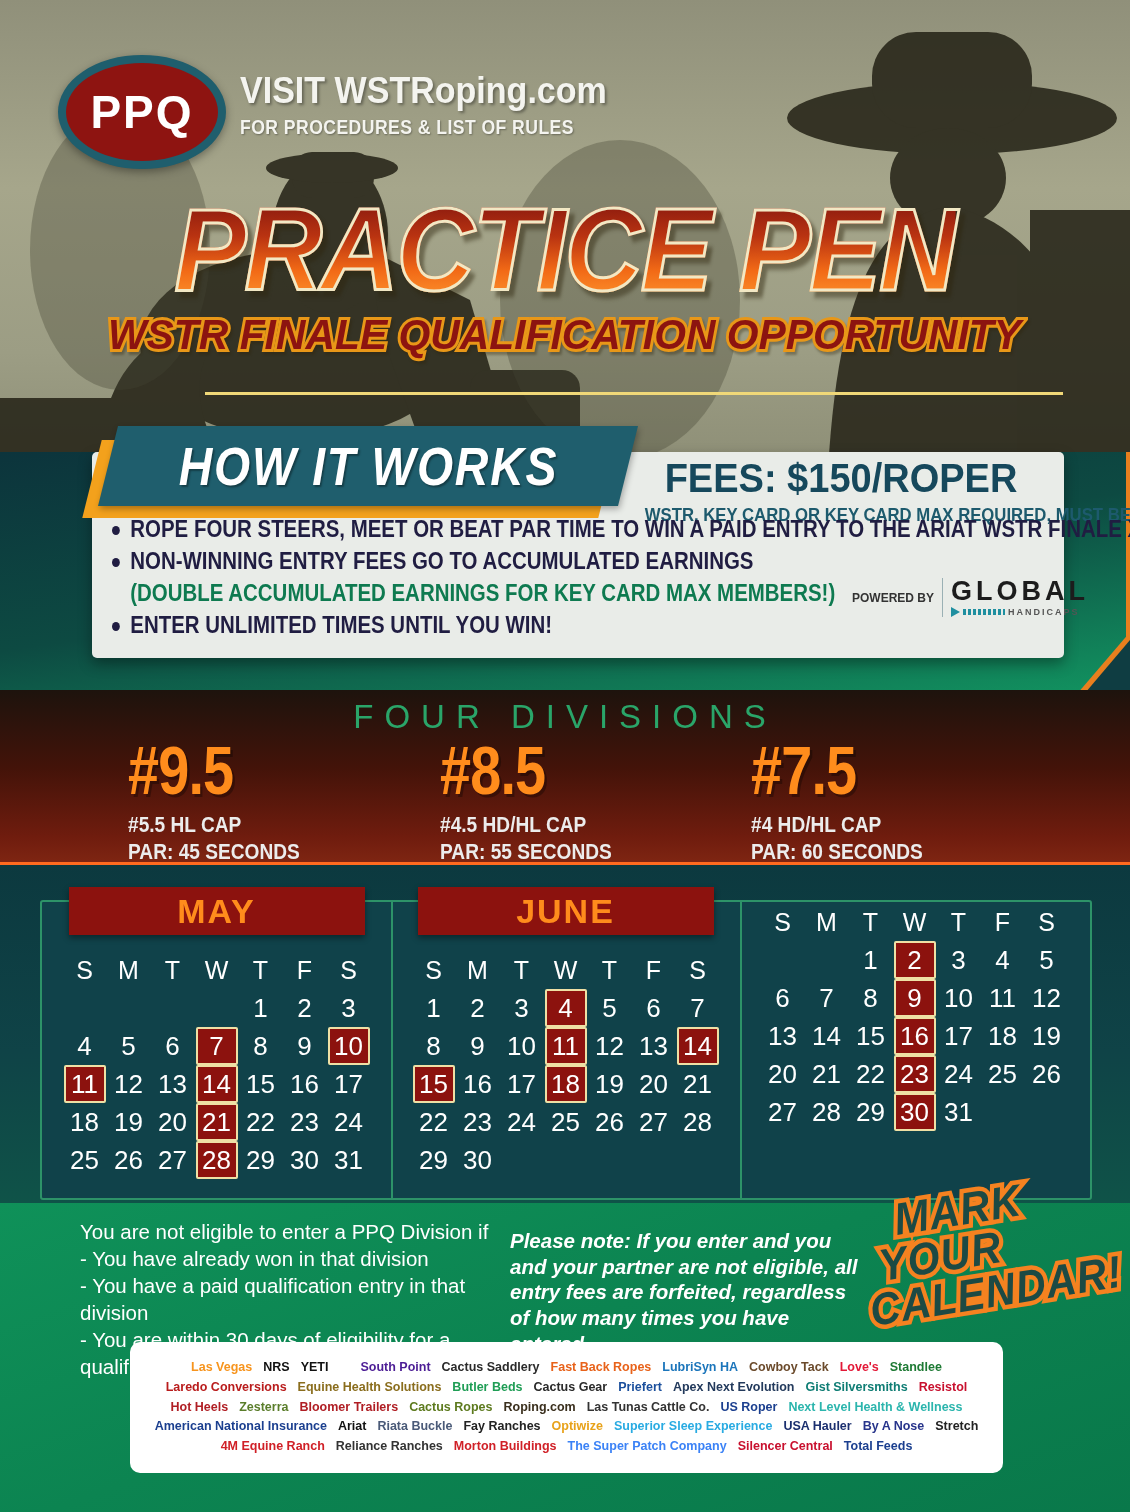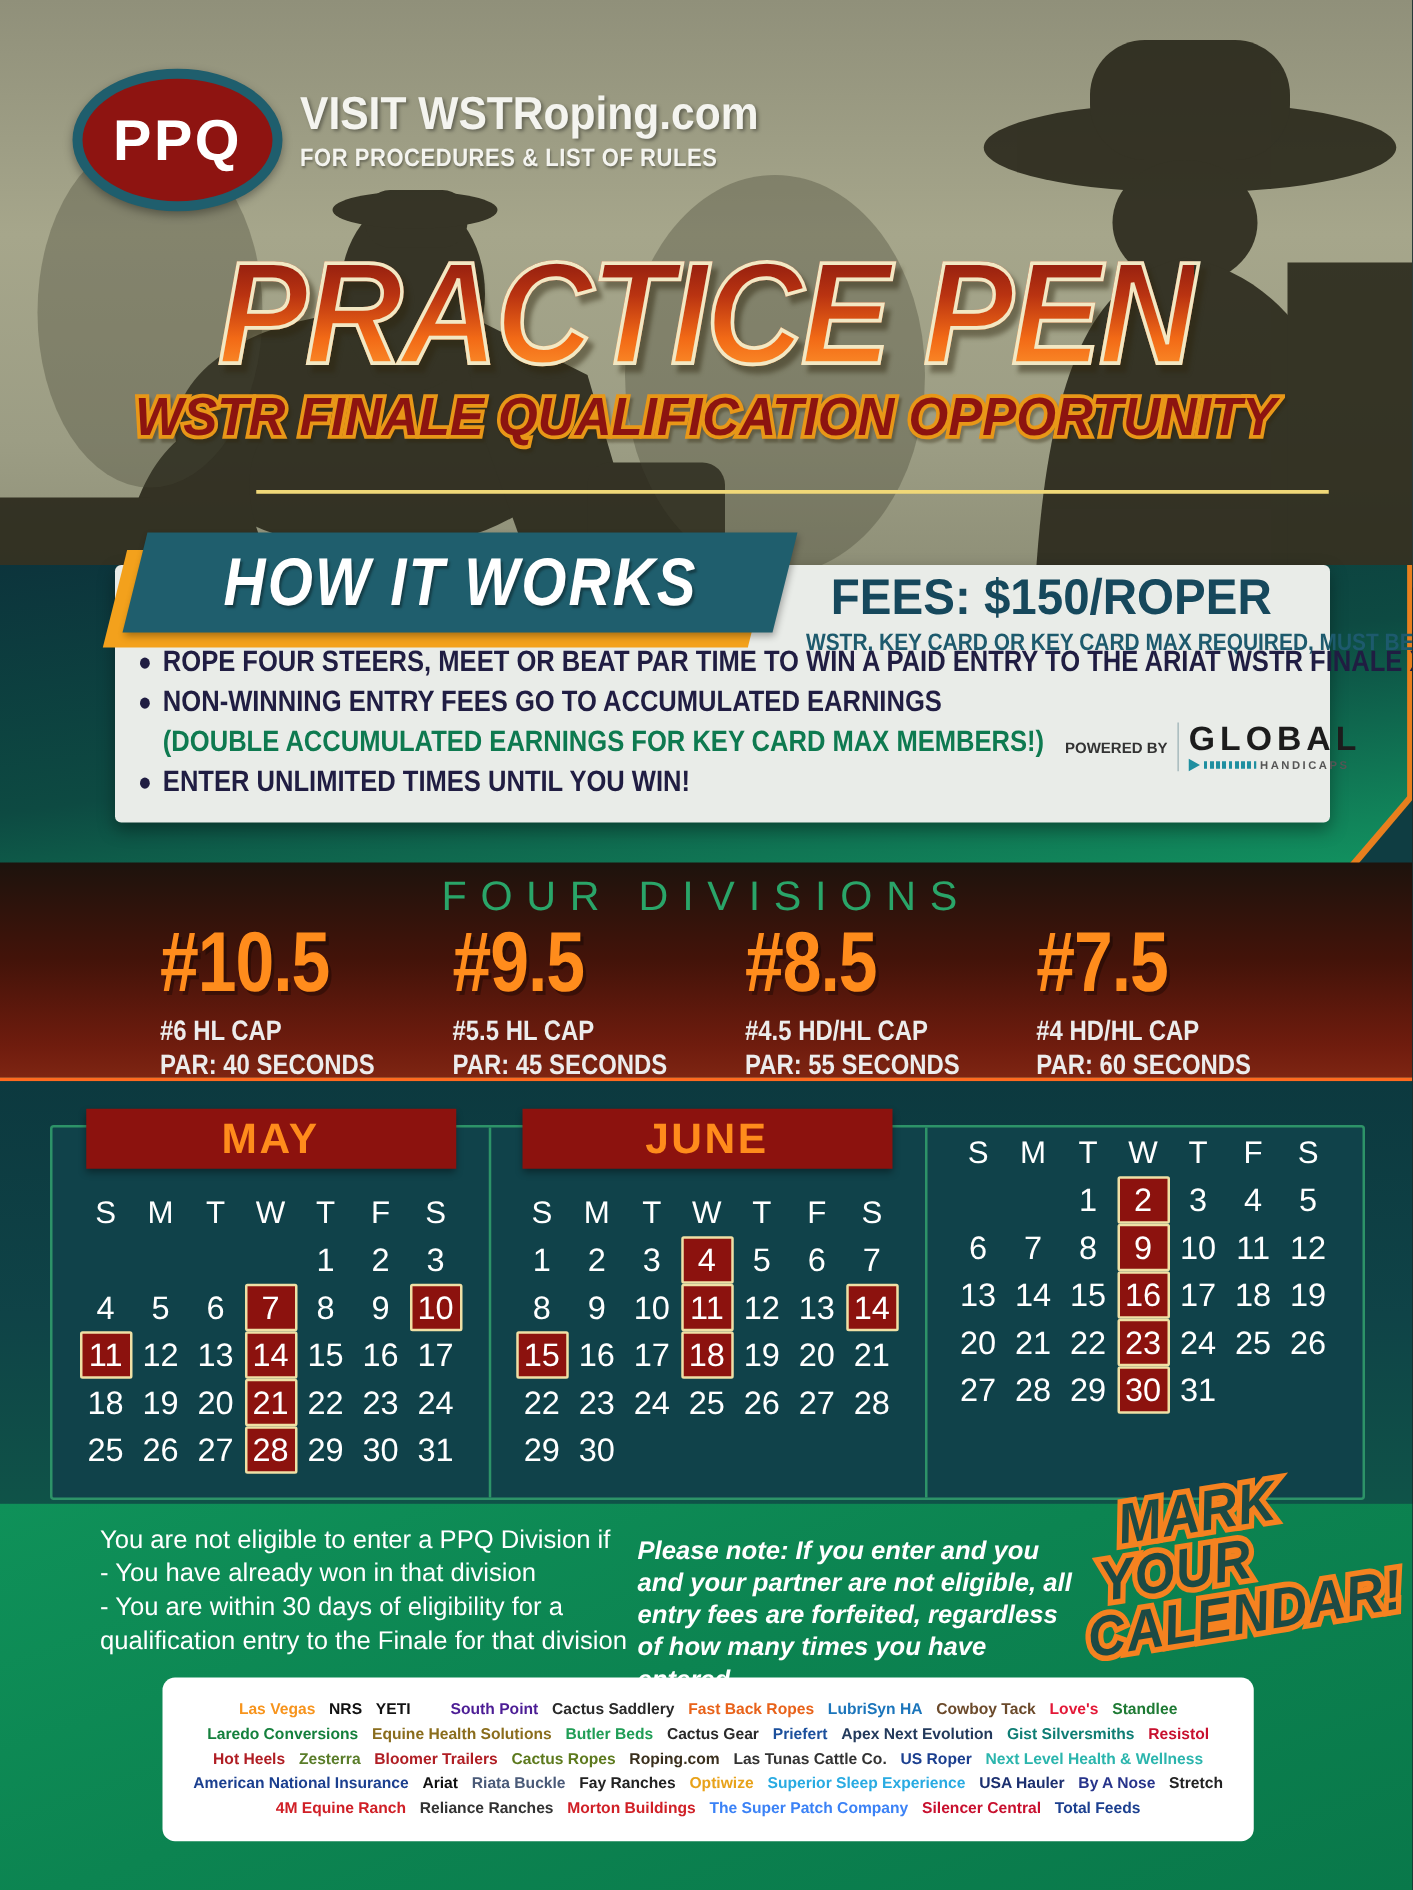--- a/index.html
+++ b/index.html
@@ -203,25 +203,20 @@
         <span class="gh-stripes"></span>
         <span class="gh-subtext">HANDICAPS</span>
       </span>
     </div>
   </div>
 
   <div class="divisions">
     <div class="div-heading">FOUR DIVISIONS</div>
     <div class="div-cols">
         <div class="div-col">
-          <div class="div-num">#10.5</div>
-          <div class="div-cap">#6 HL CAP</div>
-          <div class="div-par">PAR: 40 SECONDS</div>
-        </div>
-        <div class="div-col">
           <div class="div-num">#9.5</div>
           <div class="div-cap">#5.5 HL CAP</div>
           <div class="div-par">PAR: 45 SECONDS</div>
         </div>
         <div class="div-col">
           <div class="div-num">#8.5</div>
           <div class="div-cap">#4.5 HD/HL CAP</div>
           <div class="div-par">PAR: 55 SECONDS</div>
         </div>
         <div class="div-col">
@@ -370,41 +365,42 @@
           </div>
       </div>
     </div>
   </div>
 
   <div class="bottom">
     <div class="elig">
       <div>You are not eligible to enter a PPQ Division if</div>
       <div id="elig-items">
           <div>- You have already won in that division</div>
+          <div>- You have a paid qualification entry in that division</div>
           <div>- You are within 30 days of eligibility for a qualification entry to the Finale for that division</div>
         </div>
     </div>
     <div class="note">Please note: If you enter and you and your partner are not eligible, all entry fees are forfeited, regardless of how many times you have entered.</div>
     <div class="markcal">
       <div class="mc-line mc-1">MARK</div>
       <div class="mc-line mc-2">YOUR</div>
       <div class="mc-line mc-3">CALENDAR!</div>
     </div>
     <div class="sponsors">
         <span class="chip" style="color: rgb(247, 148, 29);">Las Vegas</span>
         <span class="chip" style="color: rgb(17, 17, 17);">NRS</span>
         <span class="chip" style="color: rgb(17, 17, 17);">YETI</span>
         <span class="chip" style="color: #4c1d95; margin-left: 21px;">South Point</span>
         <span class="chip" style="color: rgb(42, 42, 42);">Cactus Saddlery</span>
         <span class="chip" style="color: rgb(232, 98, 26);">Fast Back Ropes</span>
         <span class="chip" style="color: rgb(27, 117, 187);">LubriSyn HA</span>
         <span class="chip" style="color: rgb(107, 74, 43);">Cowboy Tack</span>
         <span class="chip" style="color: rgb(227, 24, 55);">Love's</span>
         <span class="chip" style="color: rgb(30, 122, 52);">Standlee</span>
-        <span class="chip" style="color: #15803d; text-align: center;">Laredo Conversions</span>
+        <span class="chip" style="color: #b91c1c; text-align: center;">Laredo Conversions</span>
         <span class="chip" style="color: rgb(138, 109, 29);">Equine Health Solutions</span>
         <span class="chip" style="color: rgb(31, 157, 85);">Butler Beds</span>
         <span class="chip" style="color: rgb(42, 42, 42);">Cactus Gear</span>
         <span class="chip" style="color: rgb(27, 79, 156);">Priefert</span>
         <span class="chip" style="color: rgb(35, 58, 92);">Apex Next Evolution</span>
         <span class="chip" style="color: rgb(15, 125, 116);">Gist Silversmiths</span>
         <span class="chip" style="color: rgb(200, 16, 46);">Resistol</span>
         <span class="chip" style="color: rgb(176, 30, 36);">Hot Heels</span>
         <span class="chip" style="color: rgb(90, 125, 42);">Zesterra</span>
         <span class="chip" style="color: rgb(176, 30, 36);">Bloomer Trailers</span>

